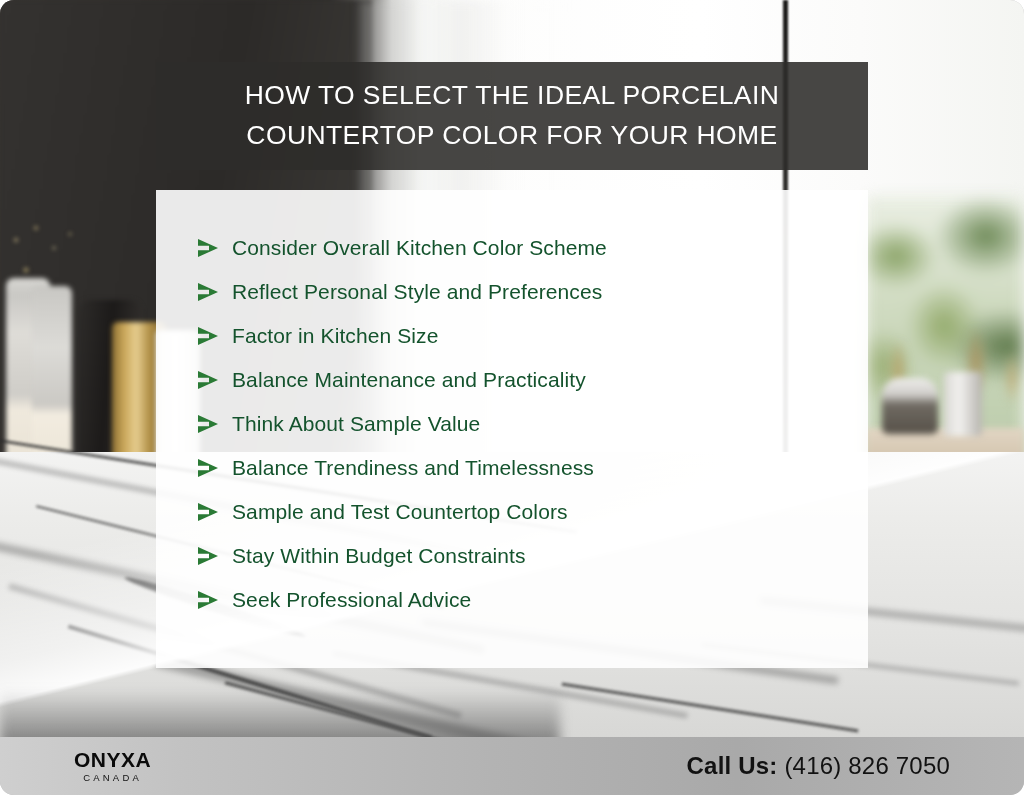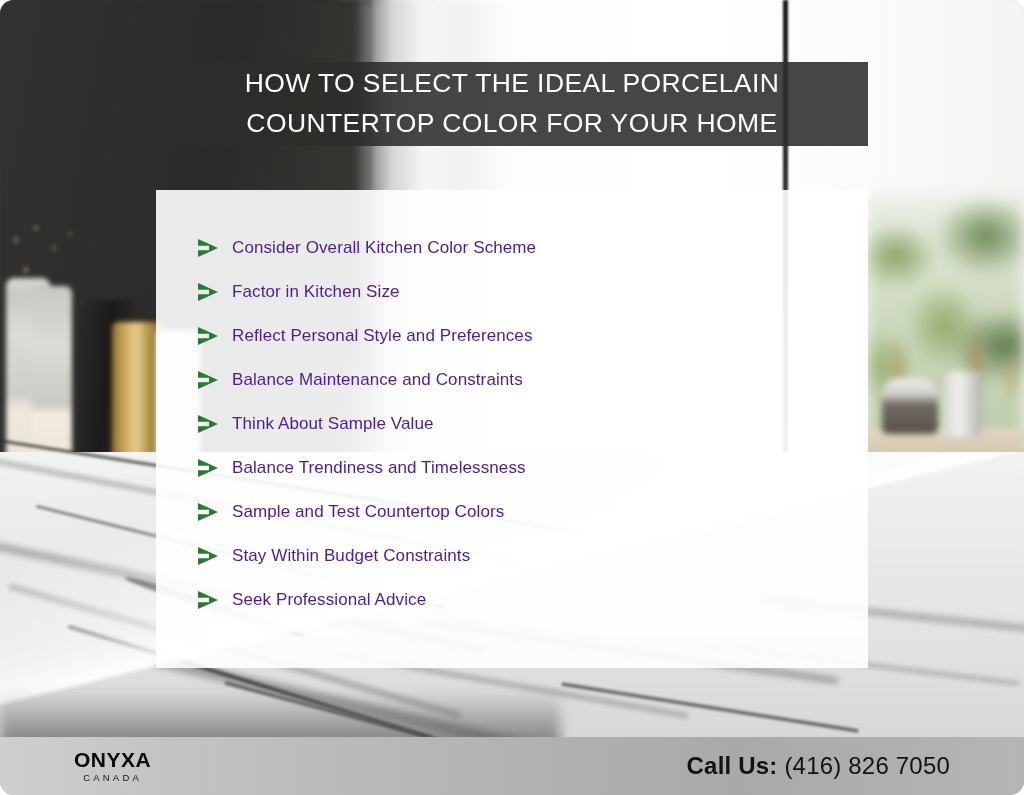--- a/index.html
+++ b/index.html
@@ -163,21 +163,21 @@
     position:absolute; left:0; top:690px; width:560px; height:60px;
     background:linear-gradient(180deg,rgba(110,110,110,0) 0%,rgba(92,92,92,.55) 70%,rgba(80,80,80,.75) 100%);
     filter:blur(6px);
   }
 
   
   .photo-blur{ position:absolute; inset:0; backdrop-filter:blur(.6px); }
 
   
   #title-band{
-    position:absolute; left:156px; top:62px; width:712px; height:84px;
+    position:absolute; left:156px; top:62px; width:712px; height:108px;
     background:rgba(45,44,42,.88);
     display:flex; align-items:center; justify-content:center;
     padding:0 26px;
   }
   #title-band .title-text{
     color:#ffffff;
     font-size:26.5px;
     font-weight:400;
     letter-spacing:.4px;
     line-height:1.5;
@@ -200,22 +200,22 @@
   }
   .arrow-bullet{
     flex:0 0 auto;
     width:26px; height:22px;
     margin-right:10px;
     position:relative;
     display:block;
   }
   .arrow-bullet svg{ display:block; }
   .benefit-label{
-    color:#4c1d95;
-    font-size:17px;
+    color:#14532d;
+    font-size:21px;
     font-weight:400;
     letter-spacing:.1px;
     white-space:nowrap;
     font-family:"Liberation Sans", sans-serif;
   }
 
   
   #footer-bar{
     position:absolute; left:0; top:737px; width:1024px; height:58px;
     background:linear-gradient(90deg,#cfcfcf 0%,#c2c2c2 18%,#b3b3b3 48%,#a9a9a9 72%,#b5b5b5 100%);
@@ -303,39 +303,39 @@
         </span>
         <span class="benefit-label">Consider Overall Kitchen Color Scheme</span>
       </li>
 
       <li class="benefit-item">
         <span class="arrow-bullet">
           <svg width="26" height="22" viewBox="0 0 26 22" aria-hidden="true">
             <path d="M2 2 L22 11 L2 20 L2 13.2 L13 13.2 L13 8.8 L2 8.8 Z" fill="#2a7a35"></path>
           </svg>
         </span>
+        <span class="benefit-label">Reflect Personal Style and Preferences</span>
+      </li>
+
+      <li class="benefit-item">
+        <span class="arrow-bullet">
+          <svg width="26" height="22" viewBox="0 0 26 22" aria-hidden="true">
+            <path d="M2 2 L22 11 L2 20 L2 13.2 L13 13.2 L13 8.8 L2 8.8 Z" fill="#2a7a35"></path>
+          </svg>
+        </span>
         <span class="benefit-label">Factor in Kitchen Size</span>
       </li>
 
       <li class="benefit-item">
         <span class="arrow-bullet">
           <svg width="26" height="22" viewBox="0 0 26 22" aria-hidden="true">
             <path d="M2 2 L22 11 L2 20 L2 13.2 L13 13.2 L13 8.8 L2 8.8 Z" fill="#2a7a35"></path>
           </svg>
         </span>
-        <span class="benefit-label">Reflect Personal Style and Preferences</span>
-      </li>
-
-      <li class="benefit-item">
-        <span class="arrow-bullet">
-          <svg width="26" height="22" viewBox="0 0 26 22" aria-hidden="true">
-            <path d="M2 2 L22 11 L2 20 L2 13.2 L13 13.2 L13 8.8 L2 8.8 Z" fill="#2a7a35"></path>
-          </svg>
-        </span>
-        <span class="benefit-label">Balance Maintenance and Constraints</span>
+        <span class="benefit-label">Balance Maintenance and Practicality</span>
       </li>
 
       <li class="benefit-item">
         <span class="arrow-bullet">
           <svg width="26" height="22" viewBox="0 0 26 22" aria-hidden="true">
             <path d="M2 2 L22 11 L2 20 L2 13.2 L13 13.2 L13 8.8 L2 8.8 Z" fill="#2a7a35"></path>
           </svg>
         </span>
         <span class="benefit-label">Think About Sample Value</span>
       </li>

